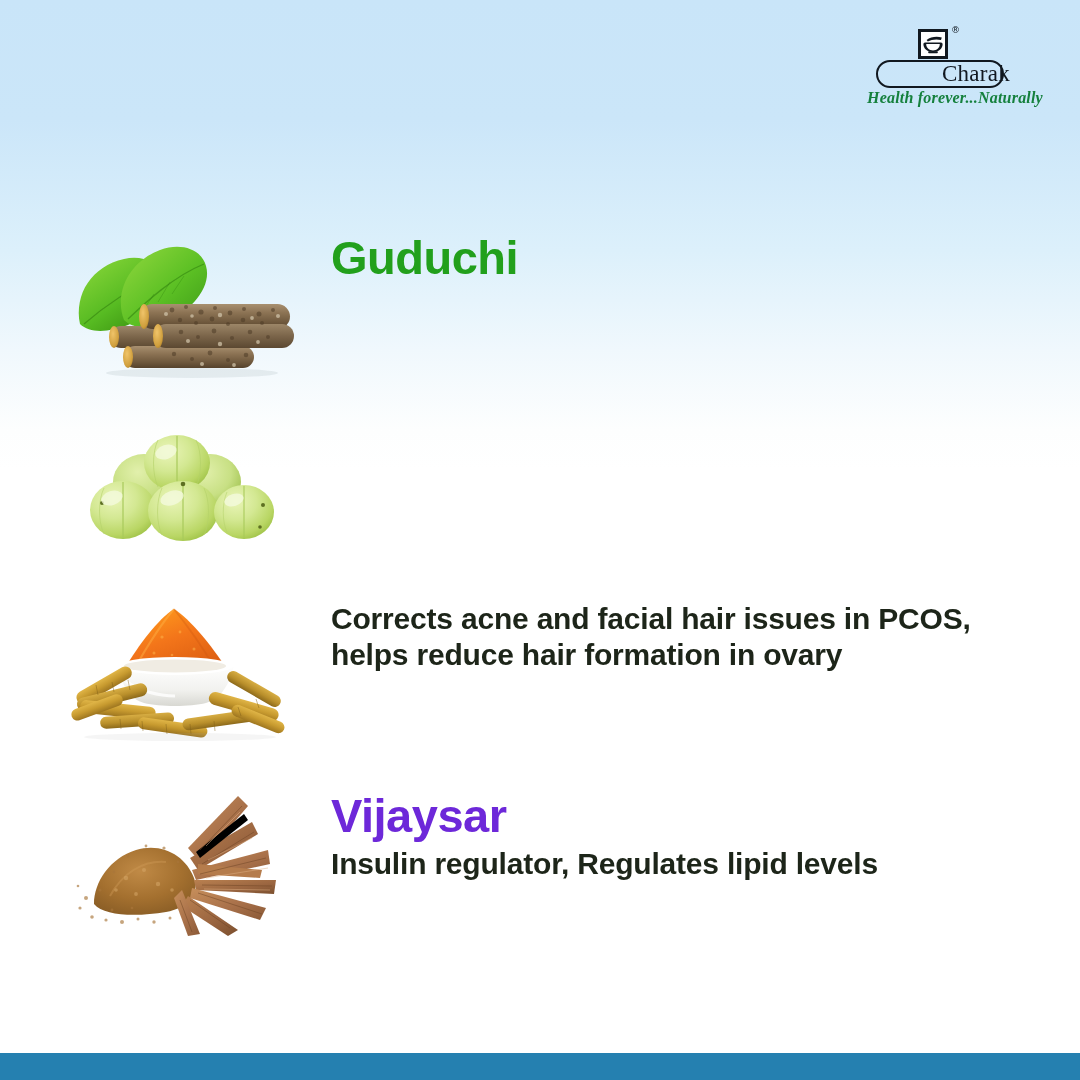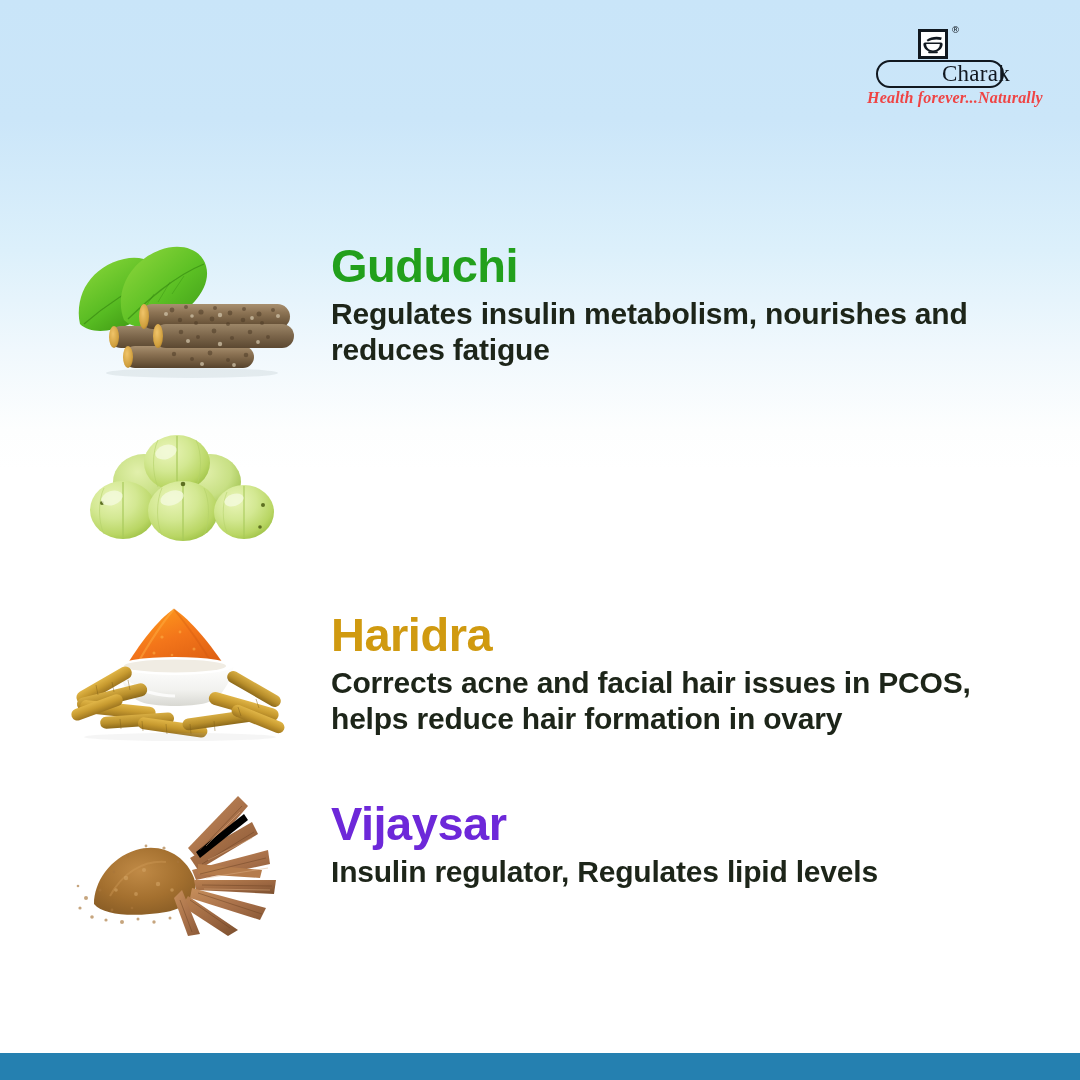--- a/index.html
+++ b/index.html
@@ -91,21 +91,21 @@
   #brand-tagline {
     position: absolute;
     left: 0;
     top: 63px;
     width: 190px;
     text-align: center;
     font-family: "Liberation Serif", serif;
     font-style: italic;
     font-weight: bold;
     font-size: 16px;
-    color: #ef4444;
+    color: #15803d;
     white-space: nowrap;
     letter-spacing: 0.2px;
   }
   
   #rows {
     position: absolute;
     left: 0;
     top: 0;
     width: 1080px;
   }
@@ -118,21 +118,21 @@
     position: absolute;
     left: 62px;
     top: 0;
     width: 238px;
     height: 150px;
   }
   .row-image svg { display: block; width: 100%; height: 100%; }
   .row-text {
     position: absolute;
     left: 331px;
-    top: 12px;
+    top: 4px;
     width: 720px;
   }
   .herb-name {
     font-family: "Liberation Sans", sans-serif;
     font-weight: bold;
     font-size: 47px;
     line-height: 52px;
     letter-spacing: -0.5px;
     margin: 0 0 4px 0;
   }
@@ -273,21 +273,20 @@
               <circle cx="158" cy="116" r="2.2"></circle>
               <circle cx="196" cy="114" r="1.9"></circle>
             <circle cx="140" cy="136" r="2"></circle>
               <circle cx="172" cy="137" r="1.9"></circle>
           </g>
           <ellipse cx="130" cy="145" rx="86" ry="5" fill="#93a5ad" opacity="0.18"></ellipse>
         </svg>
       </div>
       <div class="row-text">
         <div class="herb-name" style="color:#22a01c;">Guduchi</div>
-        <div class="herb-desc">Regulates insulin metabolism, nourishes and reduces fatigue</div>
       </div>
     </div>
 
     <div class="row" style="top:430px;">
       <div class="row-image" style="left:78px; width:200px; height:120px;">
         <svg viewBox="0 0 200 120" aria-hidden="true">
           <defs>
             <radialGradient id="amla" cx="0.36" cy="0.3" r="0.78">
               <stop offset="0%" stop-color="#eaf5b9"></stop>
               <stop offset="45%" stop-color="#d3e892"></stop>
@@ -416,21 +415,20 @@
 
           <g stroke="#80611a" stroke-width="1" opacity="0.45" fill="none">
             <path d="M34 88 l2 10 M50 85 l2 10 M66 83 l2 10"></path>
             <path d="M58 122 l1 10 M80 124 l1 10 M104 127 l1 10 M128 127 l1 10 M152 124 l1 10"></path>
             <path d="M176 110 l3 9 M194 102 l3 9"></path>
           </g>
           <ellipse cx="118" cy="140" rx="96" ry="4" fill="#aaa" opacity="0.12"></ellipse>
         </svg>
       </div>
       <div class="row-text">
-        <div class="herb-name" style="color:#d09a10;">Haridra</div>
         <div class="herb-desc">Corrects acne and facial hair issues in PCOS, helps reduce hair formation in ovary</div>
       </div>
     </div>
 
     <div class="row" style="top:786px;">
       <div class="row-image" style="left:70px; width:230px; height:150px;">
         <svg viewBox="0 0 230 150" aria-hidden="true">
           <defs>
             <radialGradient id="vpow" cx="0.45" cy="0.35" r="0.75">
               <stop offset="0%" stop-color="#c08a46"></stop>

